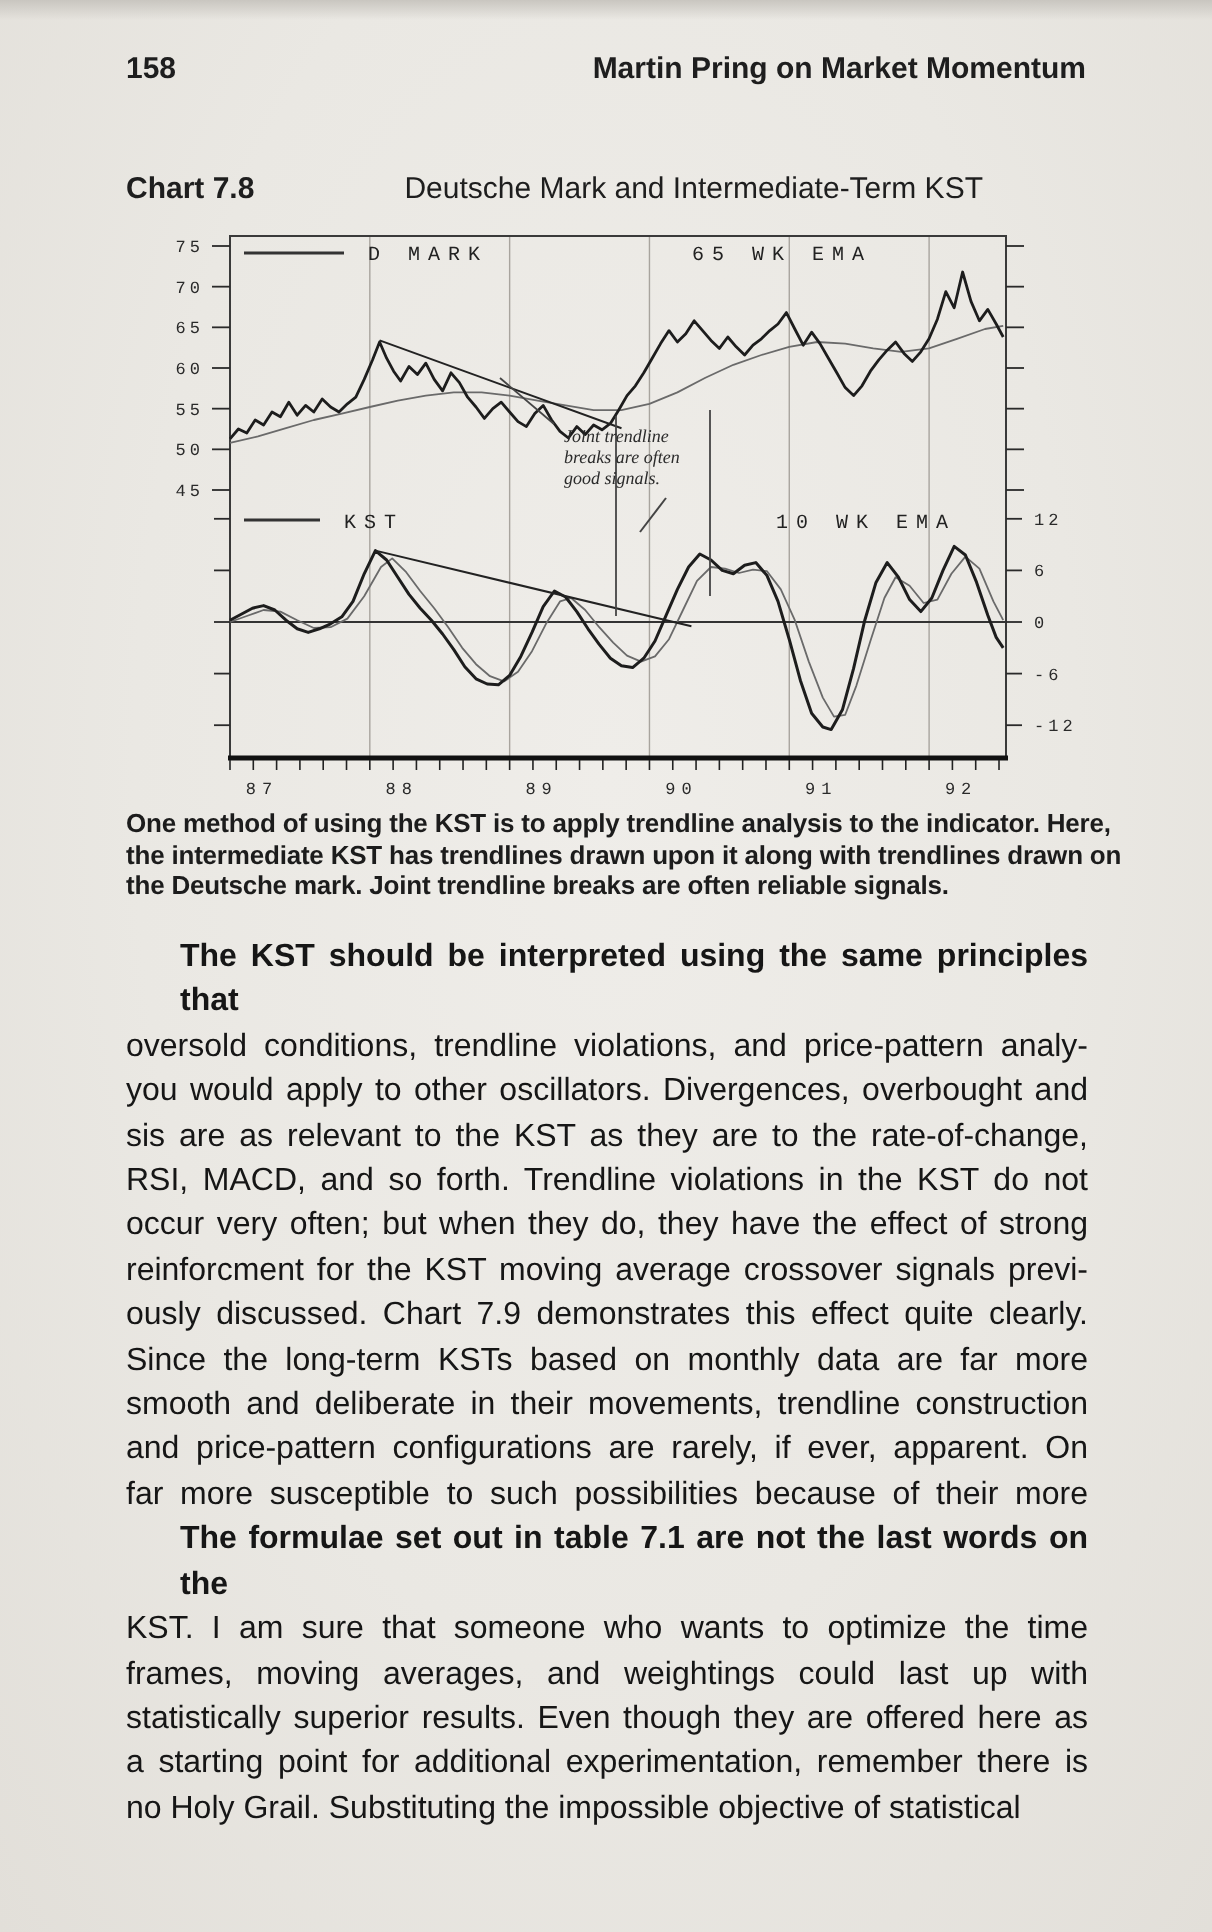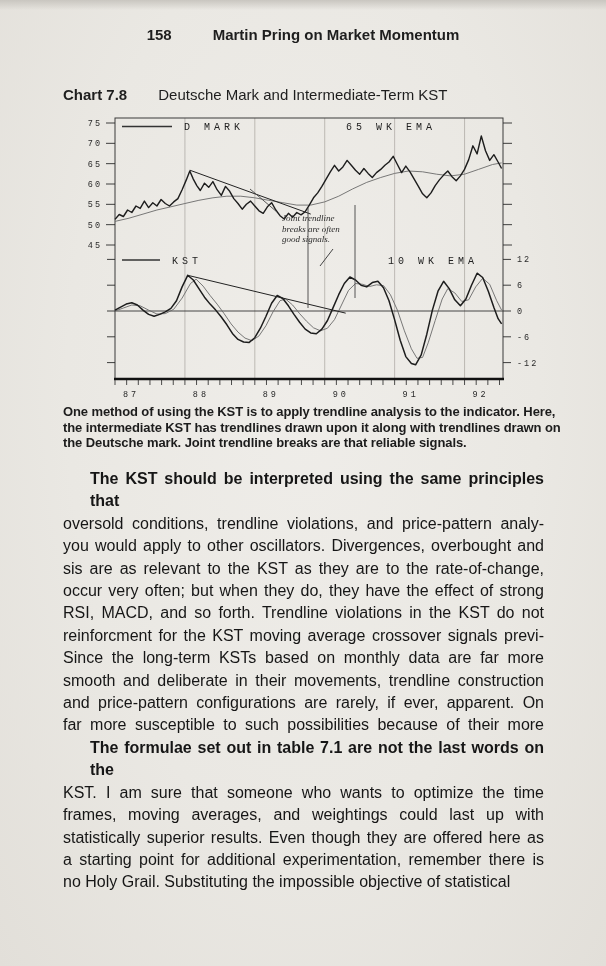--- a/index.html
+++ b/index.html
@@ -12,29 +12,29 @@
     font-family:"Liberation Sans", sans-serif;
     color:#222;
   }
   .page::before{
     content:"";position:absolute;left:0;top:0;right:0;height:10px;
     background:linear-gradient(#c9c6c0,rgba(201,198,192,0));
     pointer-events:none;
   }
   .header{
     position:absolute;left:63px;right:63px;top:26px;
-    display:flex;justify-content:center;
+    display:flex;justify-content:space-between;
     font-size:15px;font-weight:bold;color:#1e1e1e;gap:41px;
   }
   .fig-heading{
     position:absolute;left:63px;top:86px;right:40px;
     font-size:15px;color:#1e1e1e;
   }
   .fig-label{font-weight:bold;margin-right:31px;}
-  .fig-title{font-weight:normal;}
+  .fig-title{font-weight:normal;margin-left:44px;}
   #chart-svg{position:absolute;left:58px;top:108px;}
   #caption{
     position:absolute;left:63px;top:404px;width:500px;
     font-size:13px;line-height:15.6px;color:#1c1c1c;font-weight:bold;
     letter-spacing:-0.1px;
   }
   #body-text{
     position:absolute;left:63px;top:468px;width:481px;
     font-size:16px;line-height:22.4px;color:#161616;
   }
@@ -159,31 +159,32 @@
       <text x="114" y="156" text-anchor="start" fill="#222" font-size="10" letter-spacing="4" font-family="&quot;Liberation Mono&quot;, monospace">KST</text>
       <text x="330" y="156" text-anchor="start" fill="#222" font-size="10" letter-spacing="4" font-family="&quot;Liberation Mono&quot;, monospace">10 WK EMA</text>
       <text x="224" y="113" fill="#2b2b2b" font-size="9" font-style="italic" font-family="&quot;Liberation Serif&quot;, serif">Joint trendline</text>
       <text x="224" y="123.5" fill="#2b2b2b" font-size="9" font-style="italic" font-family="&quot;Liberation Serif&quot;, serif">breaks are often</text>
       <text x="224" y="134" fill="#2b2b2b" font-size="9" font-style="italic" font-family="&quot;Liberation Serif&quot;, serif">good signals.</text>
     </svg>
 
   <div id="caption">
       <div class="cap-line">One method of using the KST is to apply trendline analysis to the indicator. Here,</div>
       <div class="cap-line">the intermediate KST has trendlines drawn upon it along with trendlines drawn on</div>
-      <div class="cap-line">the Deutsche mark. Joint trendline breaks are that reliable signals.</div>
+      <div class="cap-line">the Deutsche mark. Joint trendline breaks are often reliable signals.</div>
     </div>
 
   <div id="body-text">
       <div class="bl ind">The KST should be interpreted using the same principles that</div>
       <div class="bl">oversold conditions, trendline violations, and price-pattern analy-</div>
       <div class="bl">you would apply to other oscillators. Divergences, overbought and</div>
       <div class="bl">sis are as relevant to the KST as they are to the rate-of-change,</div>
+      <div class="bl">RSI, MACD, and so forth. Trendline violations in the KST do not</div>
       <div class="bl">occur very often; but when they do, they have the effect of strong</div>
-      <div class="bl">RSI, MACD, and so forth. Trendline violations in the KST do not</div>
       <div class="bl">reinforcment for the KST moving average crossover signals previ-</div>
+      <div class="bl">ously discussed. Chart 7.9 demonstrates this effect quite clearly.</div>
       <div class="bl">Since the long-term KSTs based on monthly data are far more</div>
       <div class="bl">smooth and deliberate in their movements, trendline construction</div>
       <div class="bl">and price-pattern configurations are rarely, if ever, apparent. On</div>
       <div class="bl">far more susceptible to such possibilities because of their more</div>
       <div class="bl ind">The formulae set out in table 7.1 are not the last words on the</div>
       <div class="bl">KST. I am sure that someone who wants to optimize the time</div>
       <div class="bl">frames, moving averages, and weightings could last up with</div>
       <div class="bl">statistically superior results. Even though they are offered here as</div>
       <div class="bl">a starting point for additional experimentation, remember there is</div>
       <div class="bl end">no Holy Grail. Substituting the impossible objective of statistical</div>

